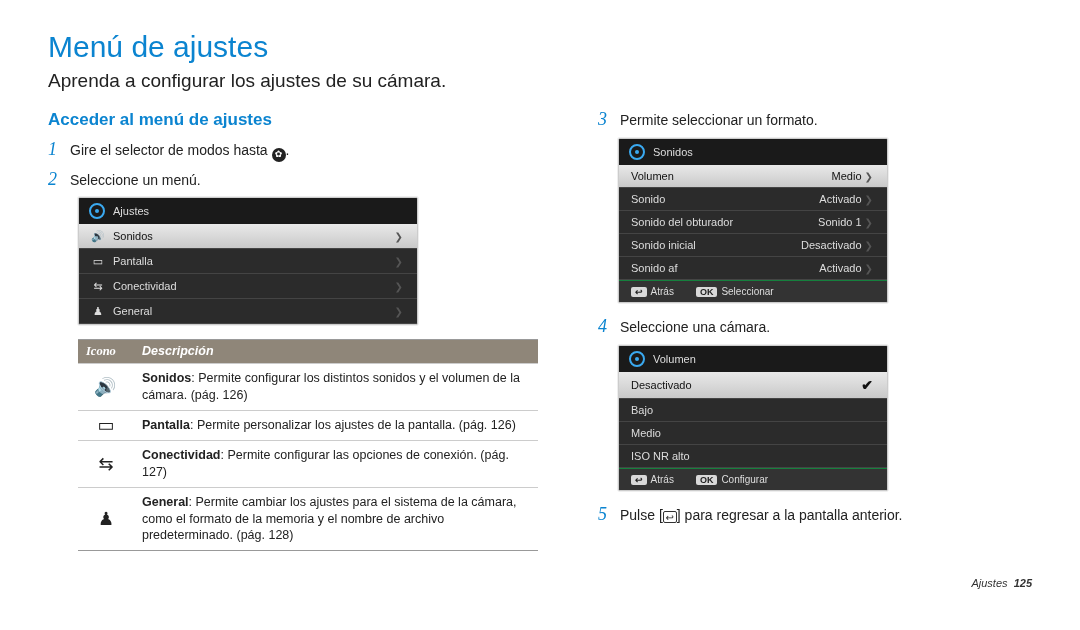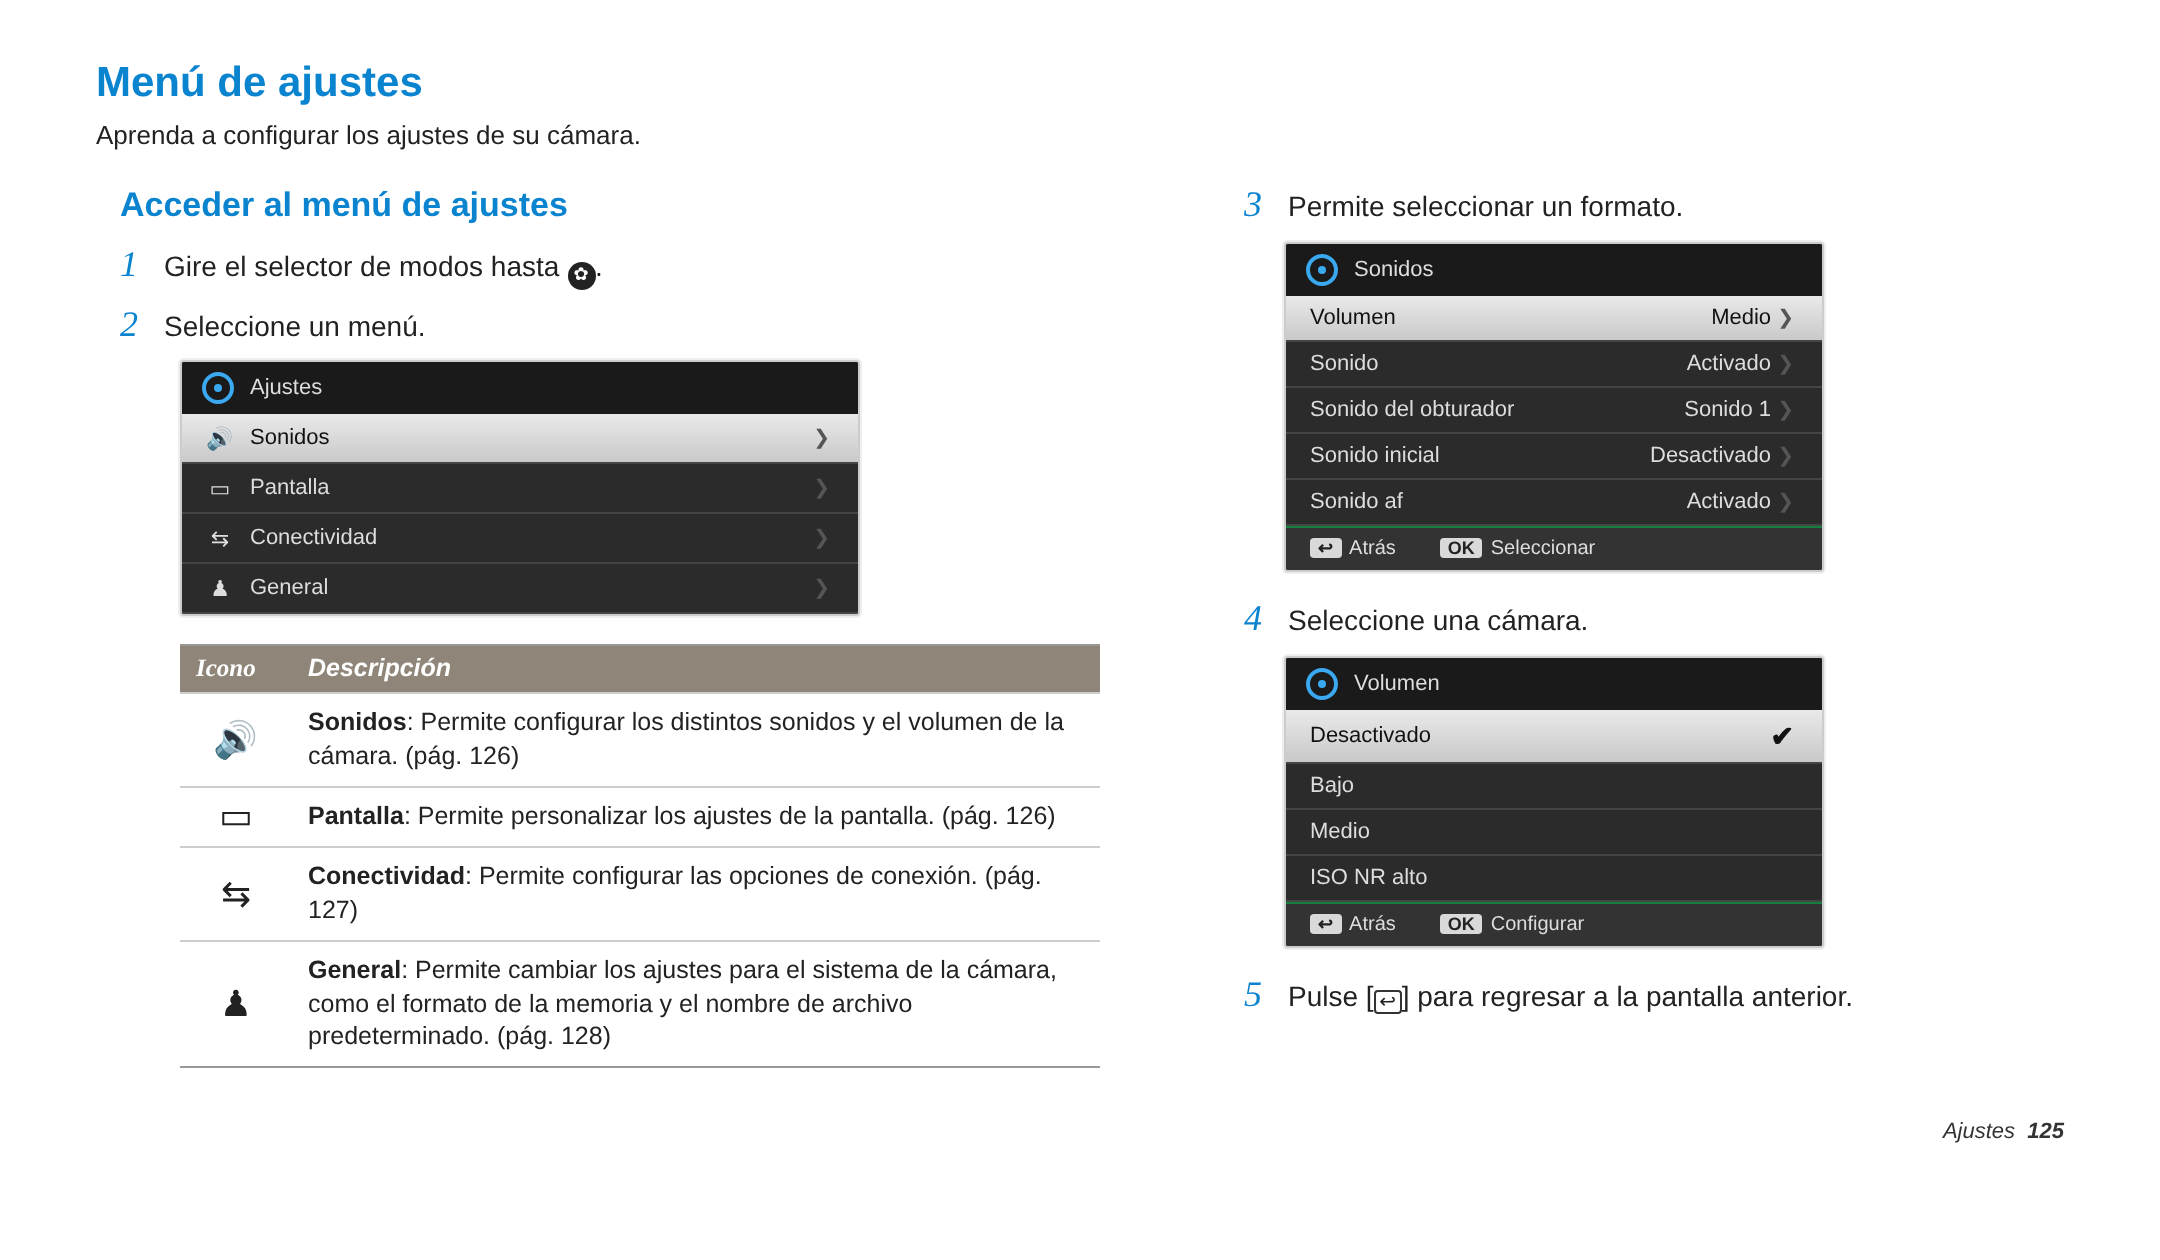--- a/index.html
+++ b/index.html
@@ -4,24 +4,24 @@
 <style>
   * { box-sizing: border-box; margin: 0; padding: 0; }
   body {
     font-family: "Segoe UI", Arial, sans-serif;
     background: #fff;
     padding: 30px 48px 12px;
     font-size: 13px;
     color: #222;
     width: 1080px;
   }
-  h1 { color: #0b84d0; font-size: 21px; font-weight: 700; margin-bottom: 6px; }
-  .intro { font-size: 13px; margin-bottom: 18px; }
+  h1 { color: #0b84d0; font-size: 30px; font-weight: 400; margin-bottom: 6px; }
+  .intro { font-size: 19px; margin-bottom: 18px; }
   .cols { display: flex; gap: 60px; }
-  .col { flex: 1; margin-left: 12px; }
+  .col { flex: 1; }
   h2 { color: #0b84d0; font-size: 17px; font-weight: 700; margin-bottom: 10px; }
   .step { display: flex; gap: 8px; margin-bottom: 8px; font-size: 14px; align-items: flex-start; }
   .step-num { color: #0b84d0; font-size: 18px; font-style: italic; font-family: Georgia, serif; line-height: 1.1; min-width: 14px; }
   .step-text { padding-top: 2px; }
   .gear-dot { display:inline-flex; width:14px; height:14px; border-radius:50%; background:#222; align-items:center; justify-content:center; vertical-align:-2px;}
   .gear-dot span{color:#fff;font-size:9px;line-height:1;}
 
   
   .panel {
     margin: 6px 0 14px 30px;

